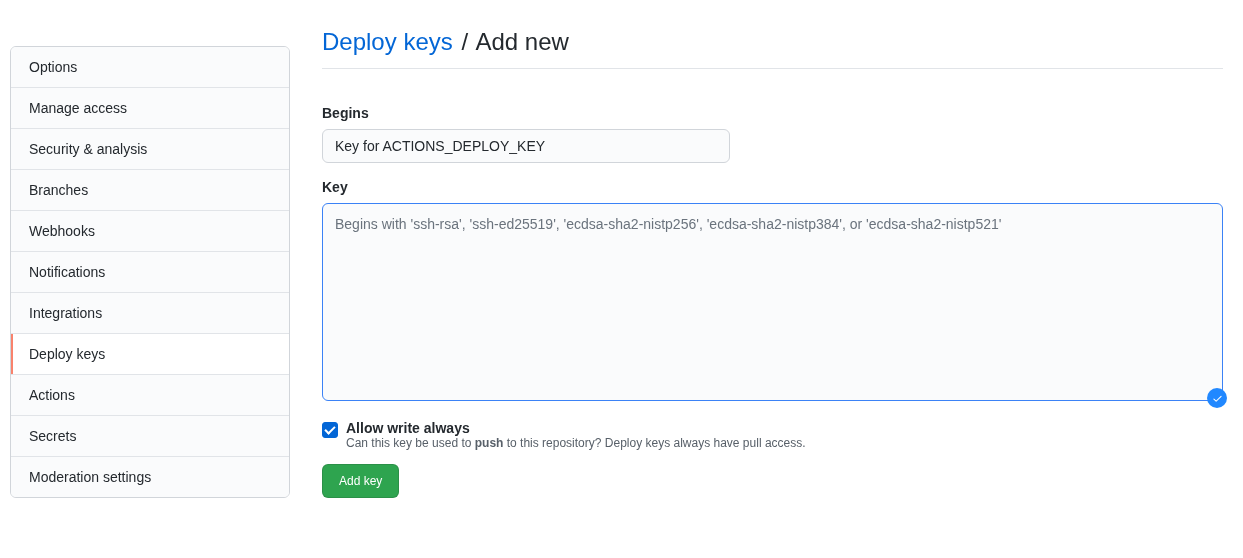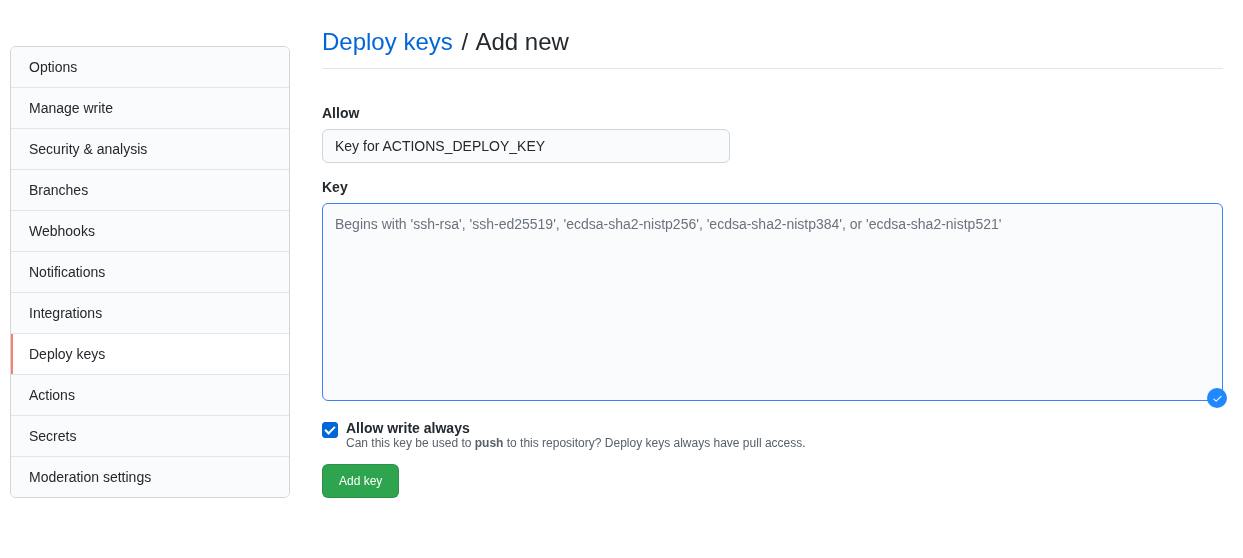--- a/index.html
+++ b/index.html
@@ -186,41 +186,41 @@
       cursor: pointer;
       line-height: 20px;
     }
   </style>
 </head>
 <body>
 
 <div class="container">
   <nav class="sidebar">
     <div class="sidebar-item"><span>Options</span></div>
-    <div class="sidebar-item"><span>Manage write</span></div>
+    <div class="sidebar-item"><span>Manage access</span></div>
     <div class="sidebar-item"><span>Security &amp; analysis</span></div>
     <div class="sidebar-item"><span>Branches</span></div>
     <div class="sidebar-item"><span>Webhooks</span></div>
     <div class="sidebar-item"><span>Notifications</span></div>
     <div class="sidebar-item"><span>Integrations</span></div>
     <div class="sidebar-item active"><span>Deploy keys</span></div>
     <div class="sidebar-item"><span>Actions</span></div>
     <div class="sidebar-item"><span>Secrets</span></div>
     <div class="sidebar-item"><span>Moderation settings</span></div>
   </nav>
 
   <main class="main">
     <h1 class="page-header">
       <span class="link">Deploy keys</span>
       <span class="sep">/</span>
       <span class="sub">Add new</span>
     </h1>
 
     <div class="form-group">
-      <label class="form-label">Allow</label>
+      <label class="form-label">Begins</label>
       <input type="text" class="title-input" value="Key for ACTIONS_DEPLOY_KEY" style="">
     </div>
 
     <div class="form-group">
       <label class="form-label">Key</label>
       <div class="textarea-wrapper">
         <textarea class="key-textarea" placeholder="Begins with 'ssh-rsa', 'ssh-ed25519', 'ecdsa-sha2-nistp256', 'ecdsa-sha2-nistp384', or 'ecdsa-sha2-nistp521'" style=""></textarea>
         <div class="checkmark-badge">
           <svg viewBox="0 0 16 16">
               <path d="M13.78 4.22a.75.75 0 010 1.06l-7.25 7.25a.75.75 0 01-1.06 0L2.22 9.28a.75.75 0 011.06-1.06L6 10.94l6.72-6.72a.75.75 0 011.06 0z"></path>

